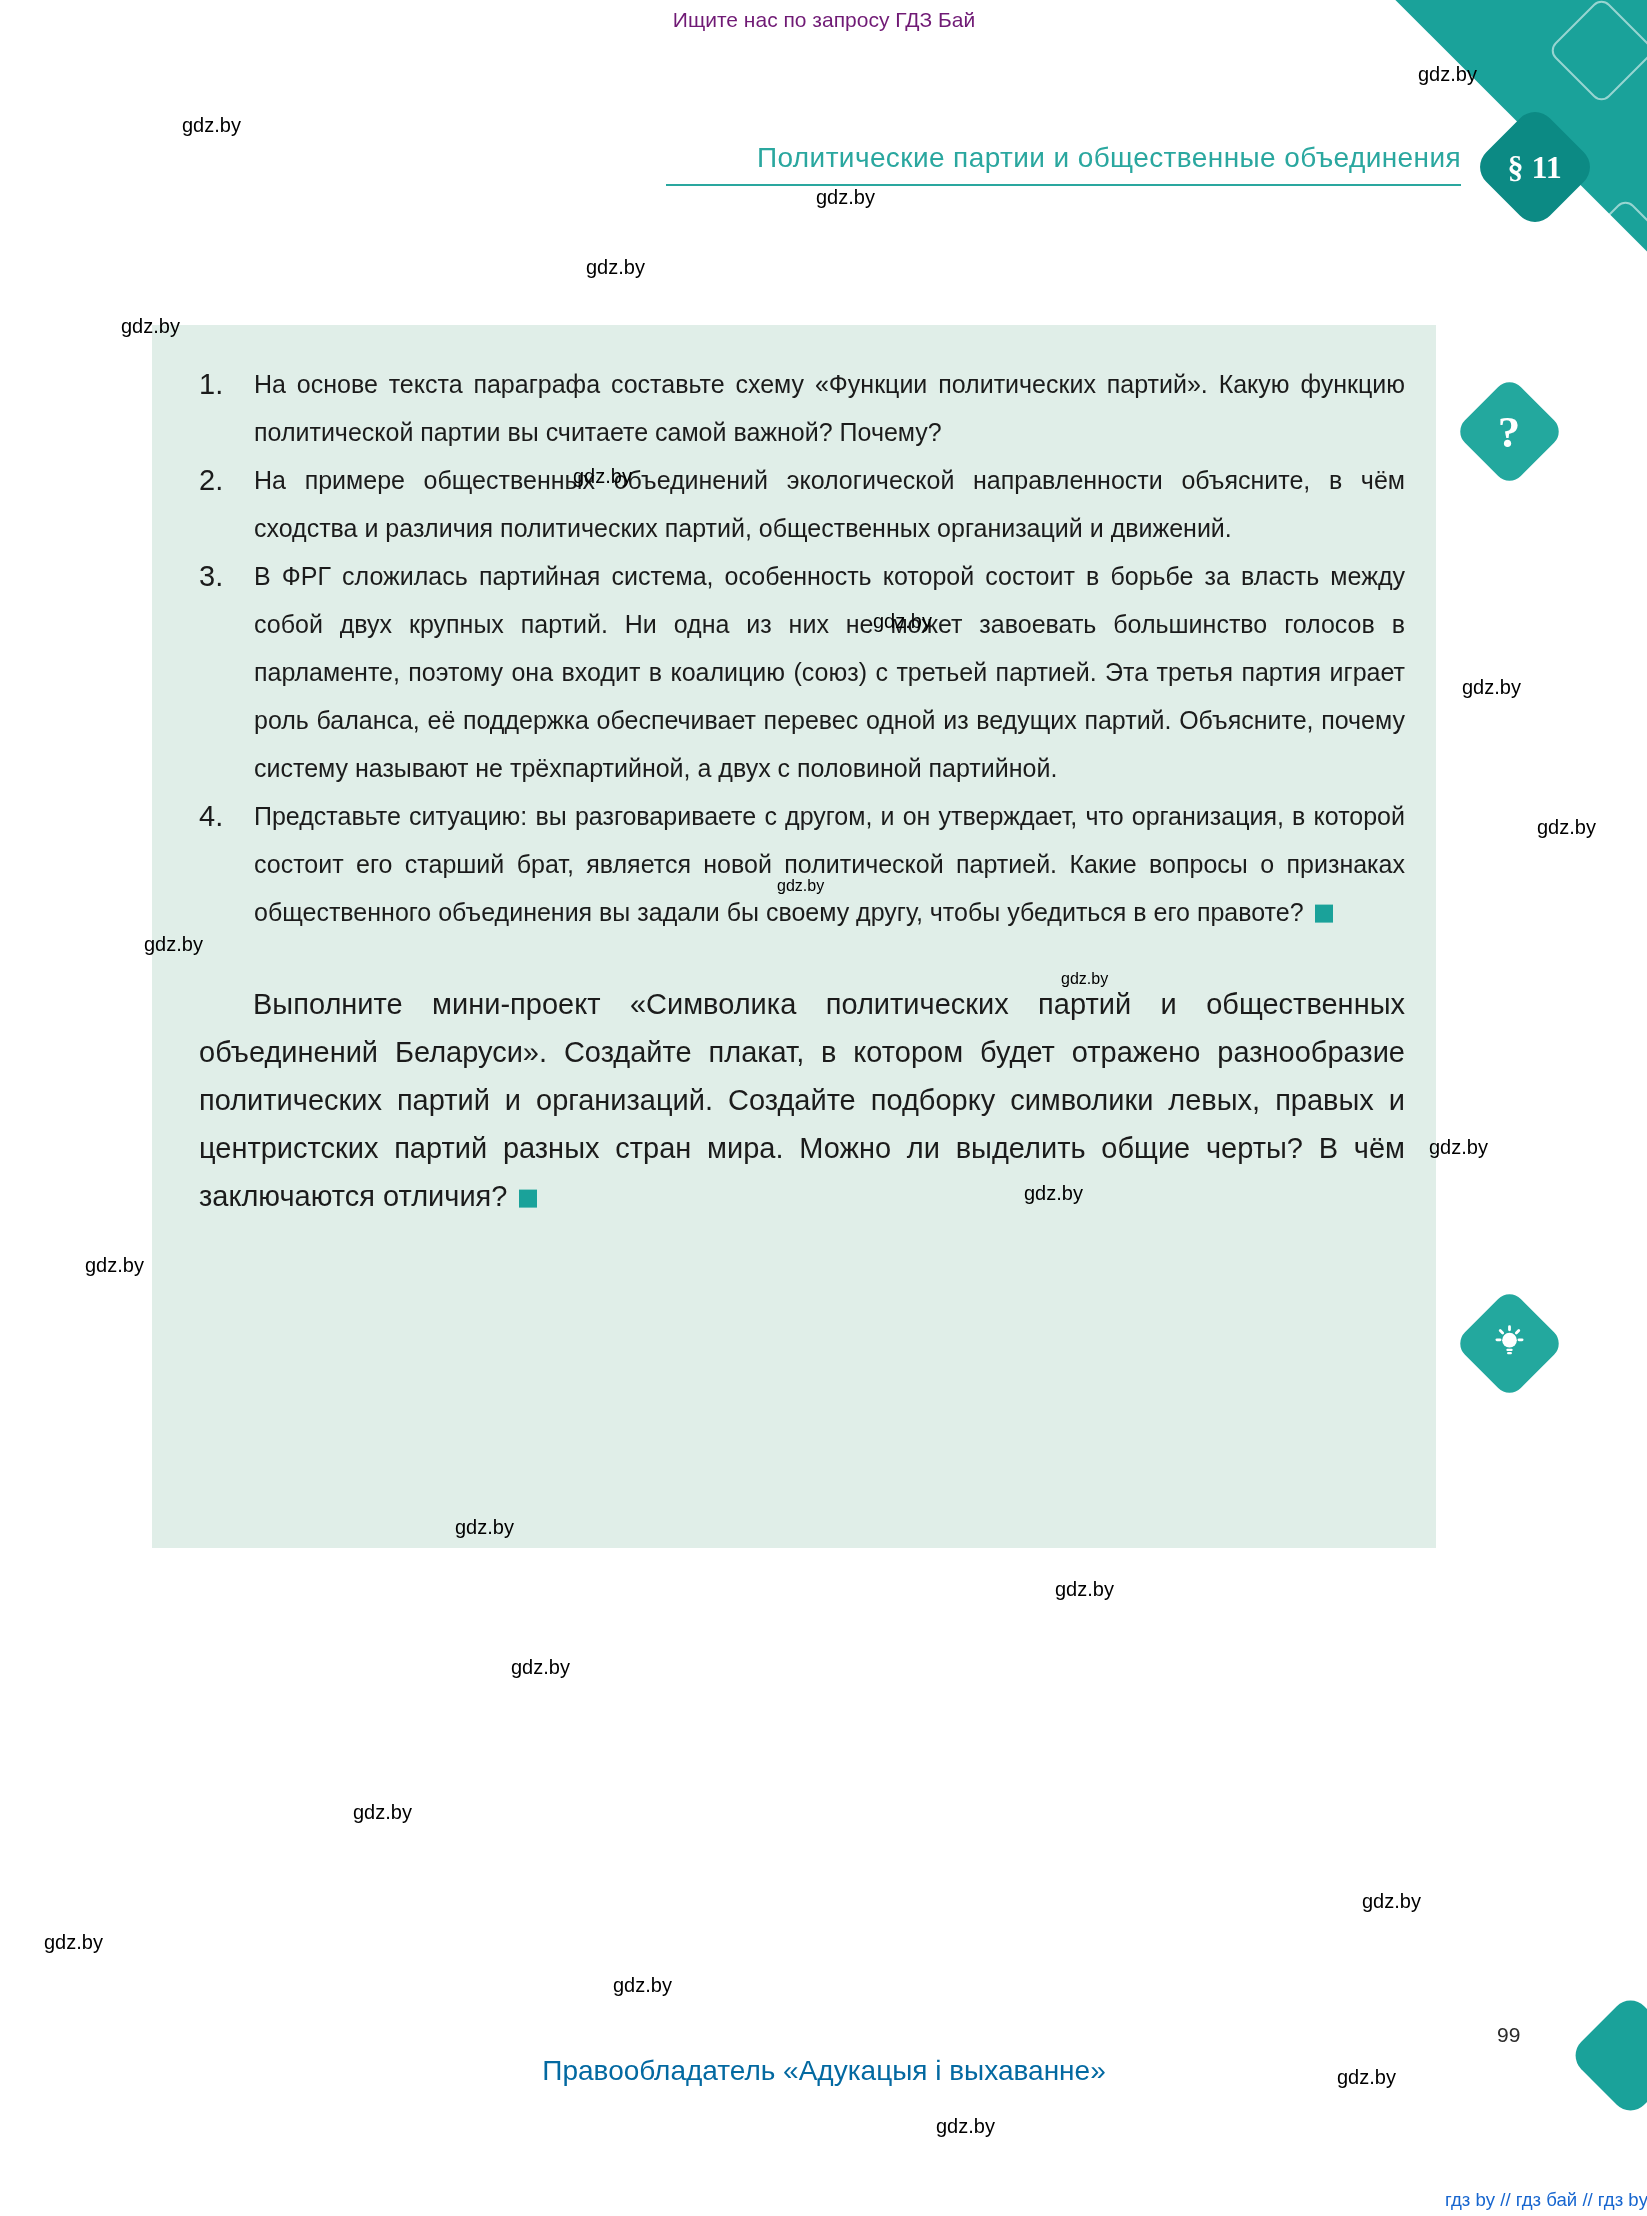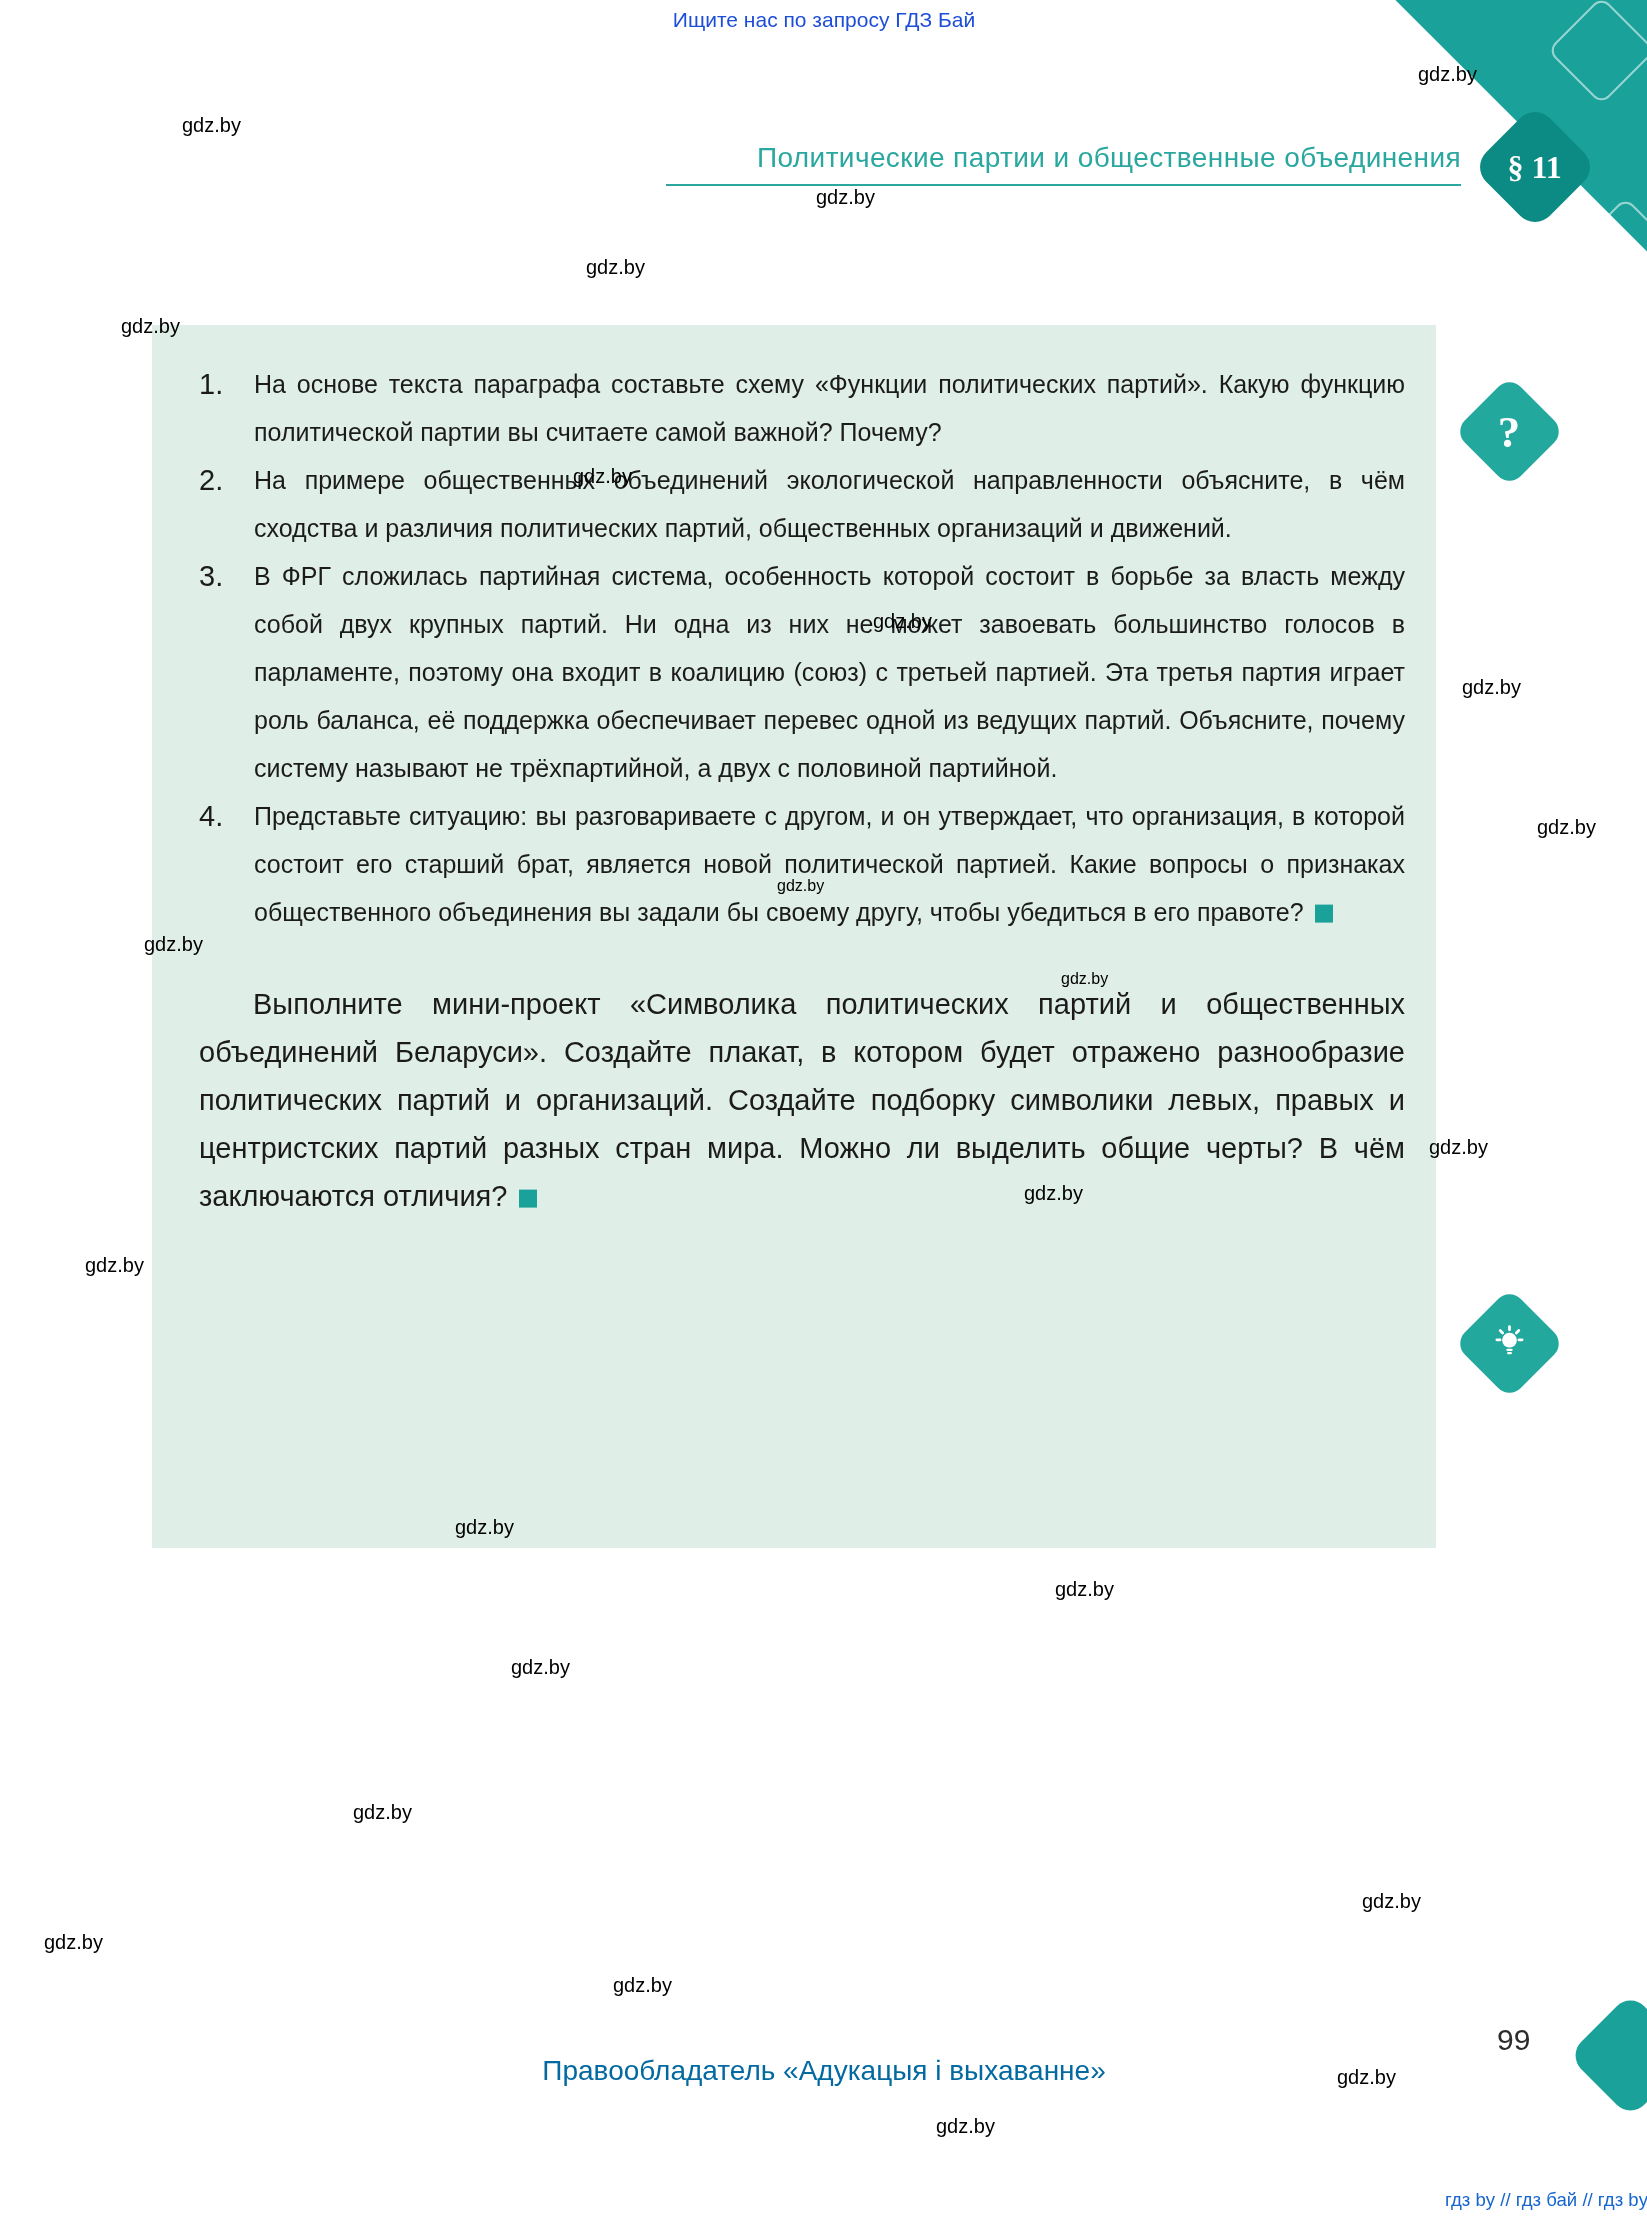--- a/index.html
+++ b/index.html
@@ -8,21 +8,21 @@
     width:1648px;height:2216px;
     background:#ffffff;
     overflow:hidden;
     font-family:"Liberation Sans", sans-serif;
     color:#1b1b1b;
   }
   
   .promo{
     position:absolute;top:8px;left:0;right:0;
     text-align:center;
-    color:#1d4ed8;
+    color:#701a75;
     font-size:21px;
   }
   
   .title-wrap{
     position:absolute;left:666px;top:142px;width:795px;
     border-bottom:2.4px solid #2aa79f;
     padding-bottom:9.7px;
     text-align:right;
   }
   .title-wrap h1{
@@ -99,21 +99,21 @@
   .icon-diamond .inner{transform:rotate(-45deg);display:flex;align-items:center;justify-content:center;}
   #qicon{left:1470px;top:392px;}
   #bicon{left:1470px;top:1304px;}
   #qicon .glyph{
     color:#fff;
     font-family:"Liberation Serif", serif;
     font-weight:bold;
     font-size:45px;
   }
   
-  .page-num{position:absolute;left:1497px;top:2023px;font-size:30px;color:#2b2b2b;}
+  .page-num{position:absolute;left:1497px;top:2023px;font-size:21px;color:#2b2b2b;}
   .page-tab{
     position:absolute;left:1586px;top:2011px;width:89px;height:89px;
     background:#1aa29a;border-radius:19.4px;transform:rotate(45deg);
   }
   .copyright{
     position:absolute;left:0;right:0;top:2055px;
     text-align:center;
     color:#0369a1;
     font-size:28px;
   }

